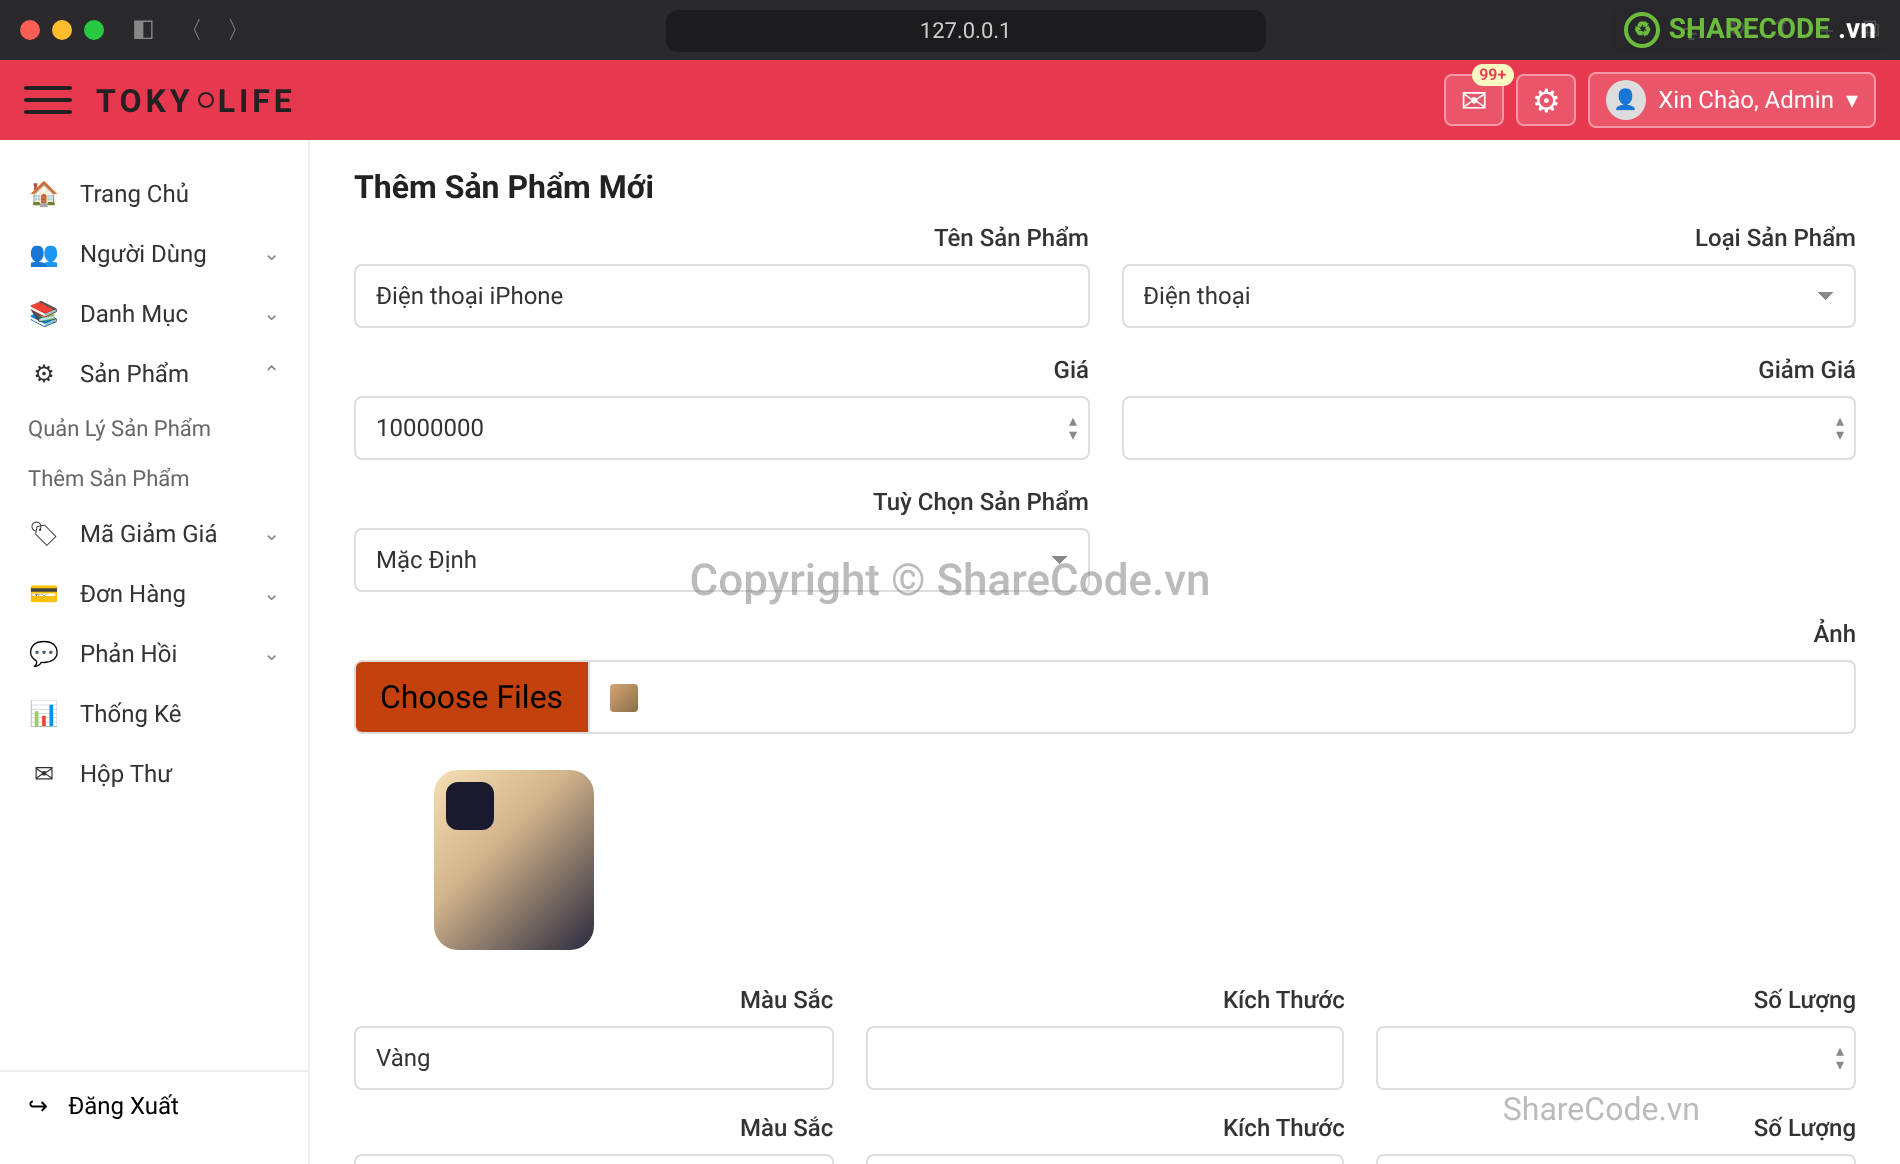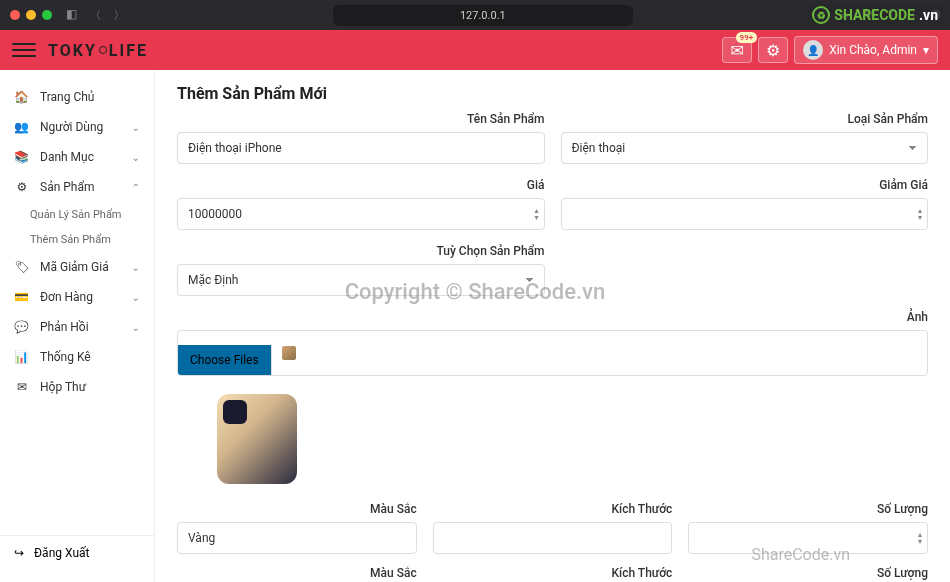--- a/index.html
+++ b/index.html
@@ -30,37 +30,37 @@
 .badge { position: absolute; top: -6px; right: -6px; background: #fef9c3; color: #e8384f; font-size: 8px; padding: 1px 4px; border-radius: 8px; font-weight: 600; }
 .user-chip { background: rgba(255,255,255,0.15); border: 1px solid rgba(255,255,255,0.4); border-radius: 4px; padding: 3px 8px; display: flex; align-items: center; gap: 6px; color: #fff; font-size: 12px; cursor: pointer; }
 .avatar { width: 20px; height: 20px; border-radius: 50%; background: #ddd; display: flex; align-items: center; justify-content: center; font-size: 10px; color: #666; }
 
 
 .layout { display: flex; height: calc(582px - 70px); }
 .sidebar { width: 155px; background: #fff; border-right: 1px solid #eee; padding: 12px 0; display: flex; flex-direction: column; overflow-y: auto; }
 .sidebar-item { display: flex; align-items: center; padding: 8px 14px; font-size: 12px; color: #333; cursor: pointer; gap: 10px; position: relative; }
 .sidebar-item .icon { width: 16px; text-align: center; }
 .sidebar-item .chevron { margin-left: auto; font-size: 10px; color: #888; }
-.sidebar-sub { padding: 6px 14px 6px 30px; font-size: 11px; color: #666; cursor: pointer; }
+.sidebar-sub { padding: 6px 14px 6px 14px; font-size: 11px; color: #666; cursor: pointer; }
 .sidebar-spacer { flex: 1; }
 .sidebar-logout { border-top: 1px solid #eee; padding: 10px 14px; font-size: 12px; display: flex; gap: 10px; cursor: pointer; }
 
 .main { flex: 1; background: #fff; overflow-y: auto; padding: 14px 22px 30px 22px; }
 .page-title { font-size: 16px; font-weight: 700; margin-bottom: 9px; color: #222; }
 .form-row { display: flex; gap: 16px; margin-bottom: 14px; }
 .form-group { flex: 1; }
 .form-group.half { flex: 0 0 calc(50% - 8px); }
 .label { font-size: 12px; color: #333; margin-bottom: 6px; display: block; font-weight: 500; text-align: right; }
 .input, .select { width: 100%; padding: 8px 10px; border: 1px solid #ddd; border-radius: 4px; font-size: 12px; color: #333; background: #fff; }
 .select { appearance: none; background-image: linear-gradient(45deg, transparent 50%, #888 50%), linear-gradient(135deg, #888 50%, transparent 50%); background-position: calc(100% - 14px) 50%, calc(100% - 10px) 50%; background-size: 4px 4px, 4px 4px; background-repeat: no-repeat; }
 .number-input { position: relative; }
 .number-spinner { position: absolute; right: 6px; top: 50%; transform: translateY(-50%); display: flex; flex-direction: column; font-size: 8px; color: #888; line-height: 7px; }
 
 .file-row { display: flex; border: 1px solid #ddd; border-radius: 4px; overflow: hidden; align-items: center; }
-.file-btn { padding: 8px 12px; background: #0369a1; border-right: 1px solid #ddd; font-size: 12px; cursor: pointer; margin-top: 14px; }
+.file-btn { padding: 8px 12px; background: #c2410c; border-right: 1px solid #ddd; font-size: 16px; cursor: pointer; }
 .file-name { padding: 8px 10px; font-size: 12px; display: flex; align-items: center; gap: 8px; color: #333; }
 .file-thumb { width: 14px; height: 14px; background: linear-gradient(135deg,#d4a574,#8b6f47); border-radius: 2px; }
 
 .preview { margin: 18px 0 18px 40px; width: 80px; height: 90px; background: linear-gradient(135deg,#f5deb3 0%,#d2b48c 40%,#2a2a3e 100%); border-radius: 12px; position: relative; }
 .preview::before { content: ""; position: absolute; top: 6px; left: 6px; width: 24px; height: 24px; background: #1a1a2e; border-radius: 6px; }
 
 .variant-row { display: flex; gap: 16px; margin-bottom: 12px; }
 .variant-group { flex: 1; }
 
 .watermark { position: absolute; top: 50%; left: 50%; transform: translate(-50%, -50%); font-size: 22px; color: rgba(120,120,120,0.5); font-weight: 500; pointer-events: none; z-index: 5; }

